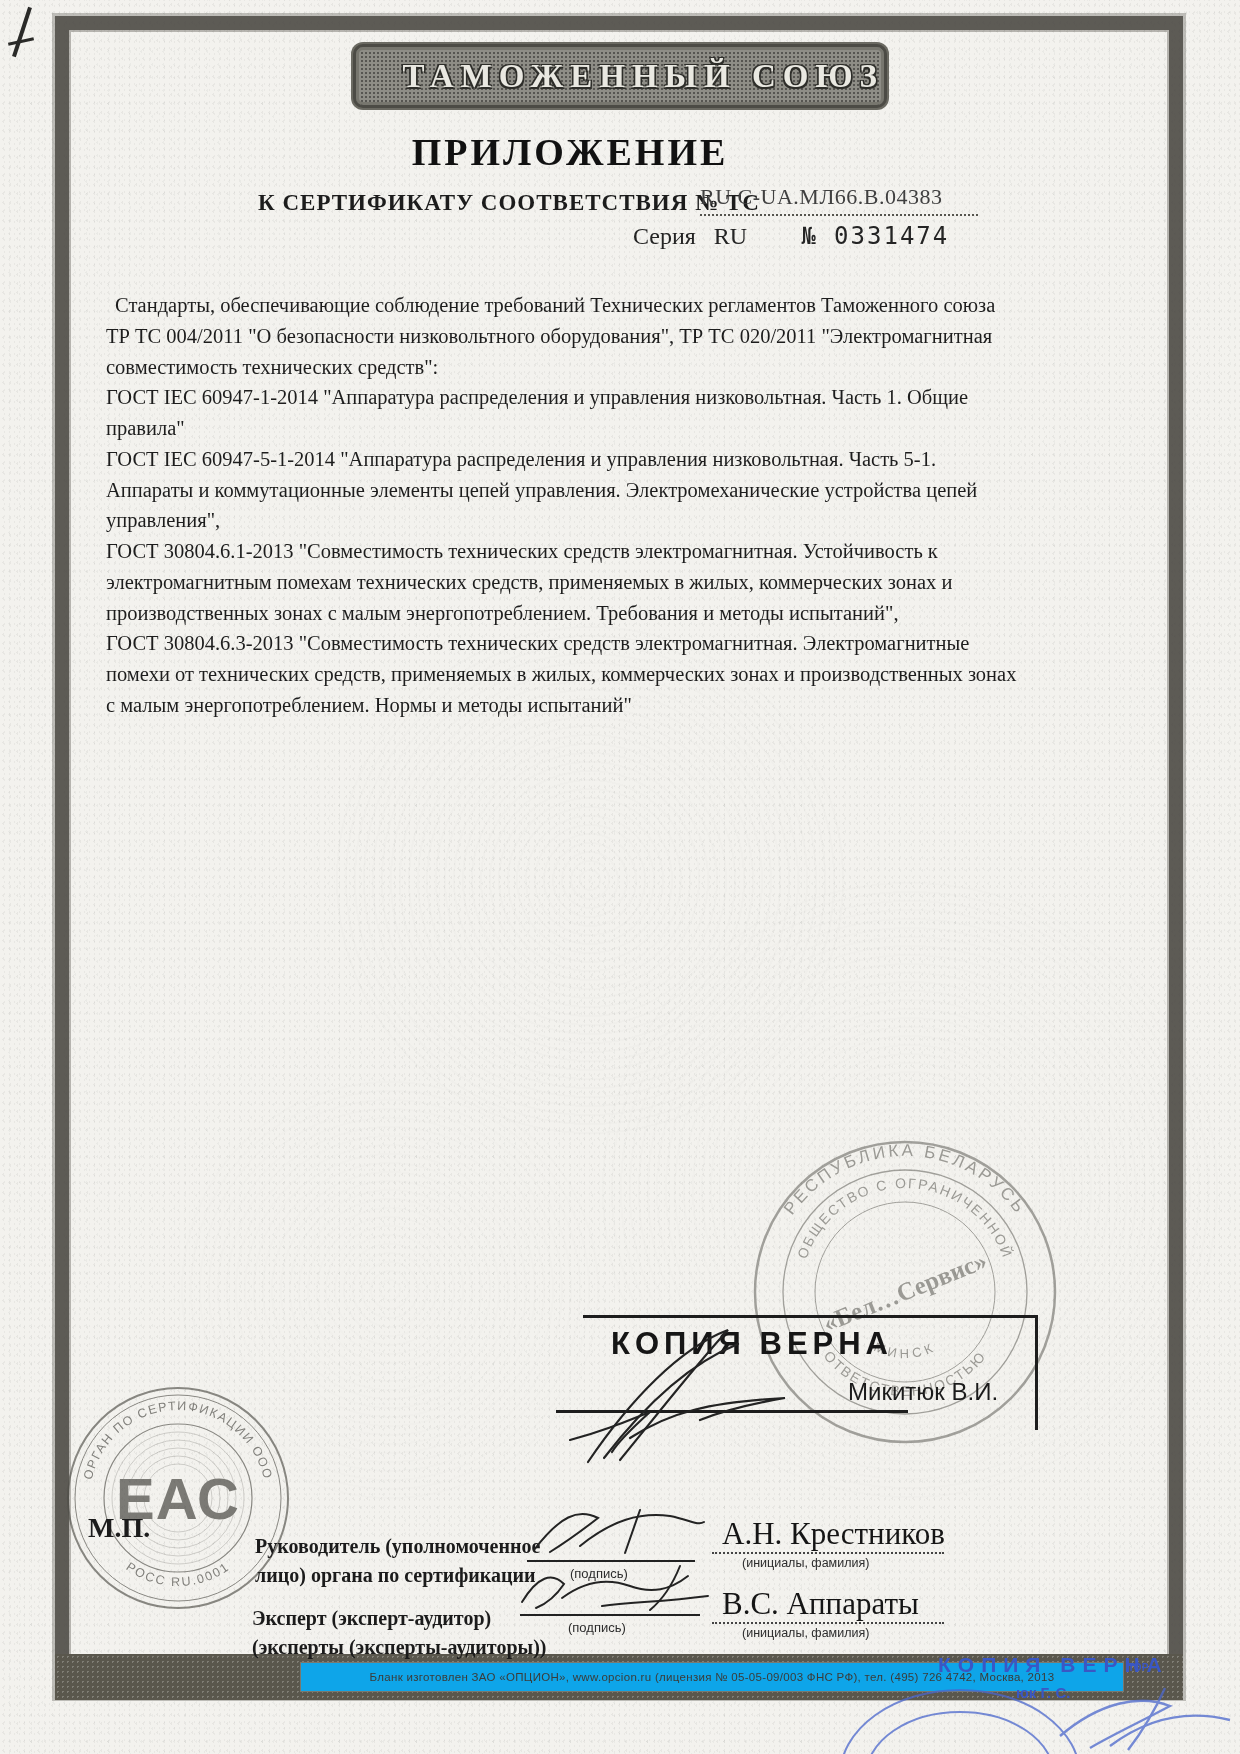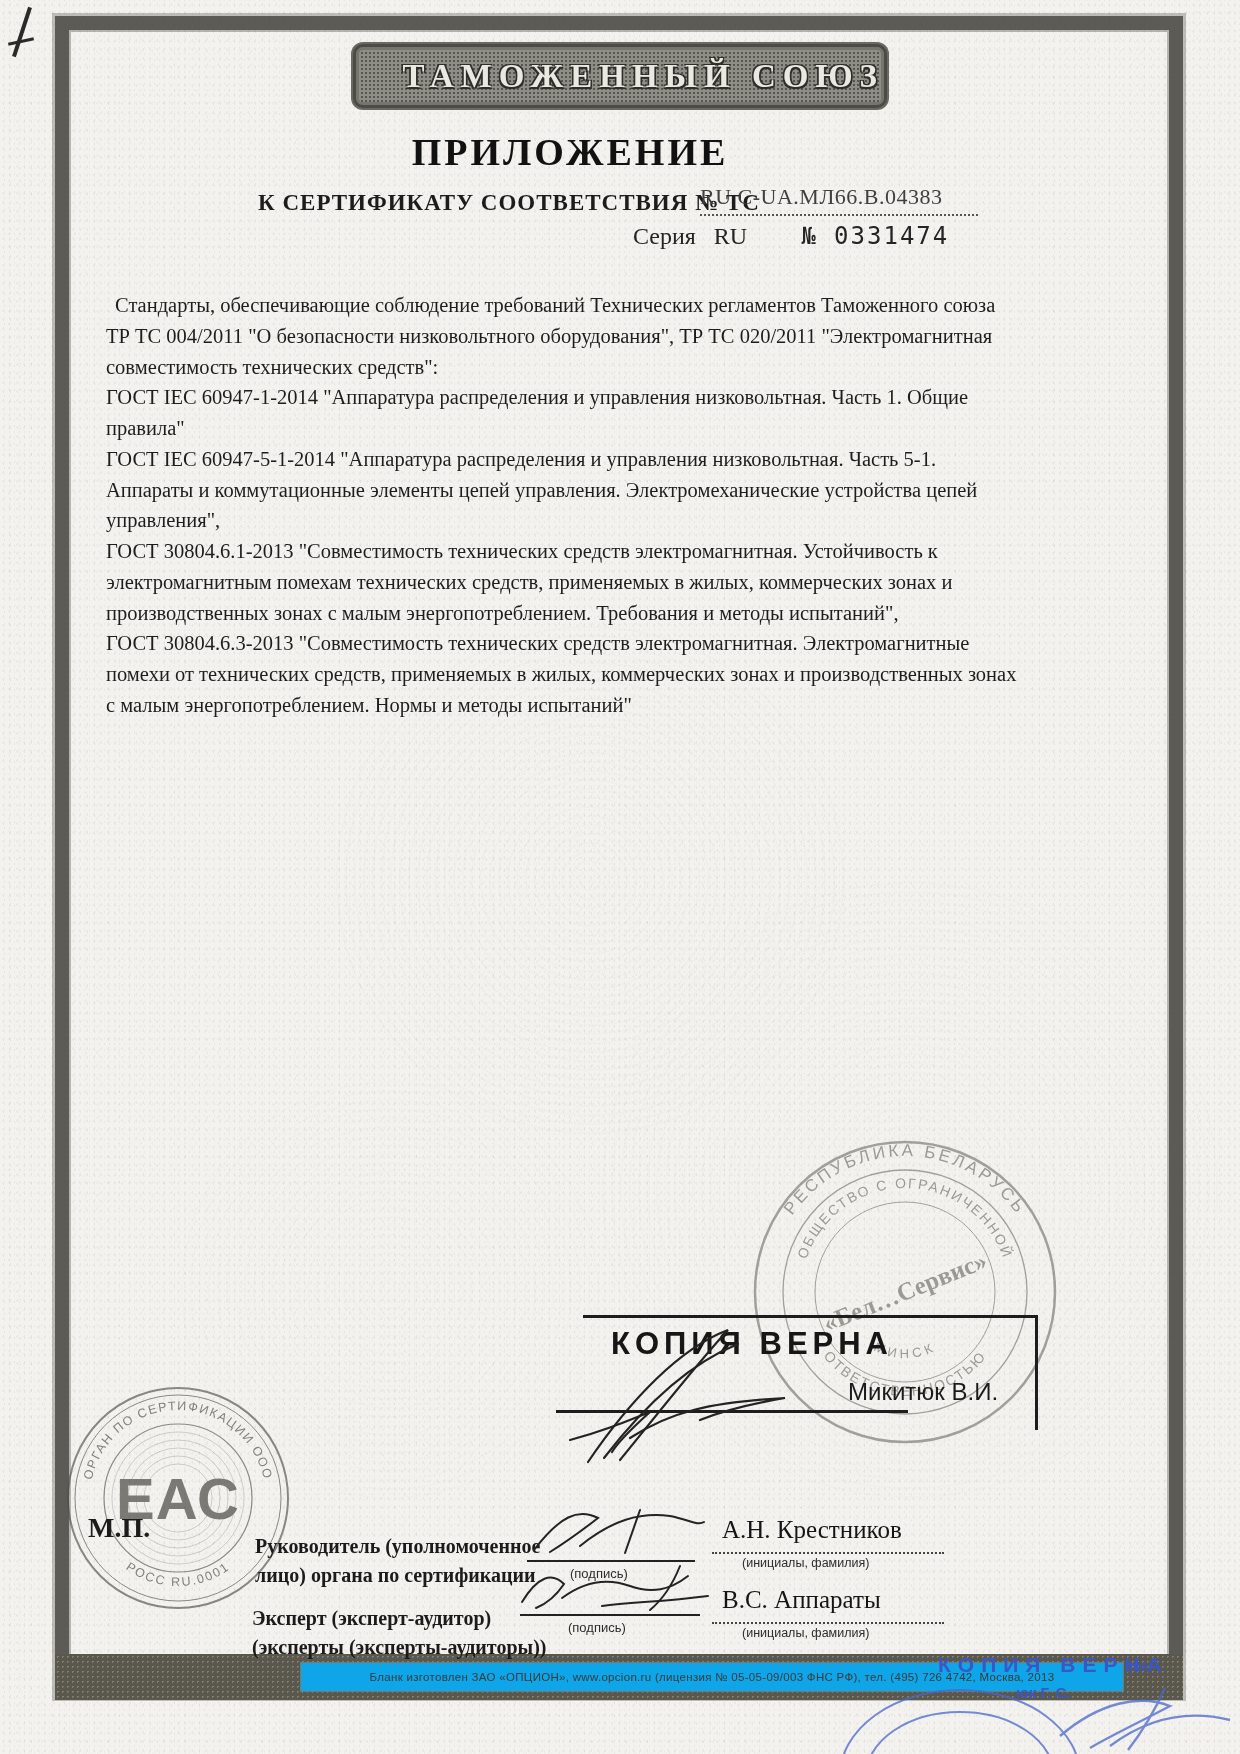--- a/index.html
+++ b/index.html
@@ -83,21 +83,21 @@
   .copy-underline{position:absolute;left:556px;top:1410px;width:352px;height:3px;background:#1d1d1d;z-index:3;}
   .copy-name{
     position:absolute;left:848px;top:1378px;z-index:3;
     font-family:"Liberation Sans", sans-serif;font-size:24px;color:#1b1b1b;white-space:nowrap;
   }
   .sig-svg{position:absolute;z-index:3;pointer-events:none;}
   
   .role-label{position:absolute;z-index:3;font-weight:bold;font-size:20px;line-height:1.45;color:#1b1b1b;}
   .sig-line{position:absolute;z-index:3;border-top:2.5px solid #222;}
   .small-cap{position:absolute;z-index:3;font-family:"Liberation Sans", sans-serif;font-size:13px;color:#2c2c2c;white-space:nowrap;}
-  .person-name{position:absolute;z-index:3;font-size:25px;color:#151515;white-space:nowrap;}
+  .person-name{position:absolute;z-index:3;font-size:31px;color:#151515;white-space:nowrap;}
   .name-line{position:absolute;z-index:3;border-top:2px dotted #444;}
   .mp-label{position:absolute;left:88px;top:1512px;z-index:3;font-weight:bold;font-size:28px;}
   
   .stamp{position:absolute;z-index:2;}
   
   .fineprint{
     position:absolute;left:300px;top:1662px;width:822px;height:28px;z-index:3;
     background:#0ea5e9;border:1px solid #7a786e;
     display:flex;align-items:center;justify-content:center;
     font-family:"Liberation Sans", sans-serif;font-size:11.5px;color:#3b3b38;letter-spacing:0.3px;

